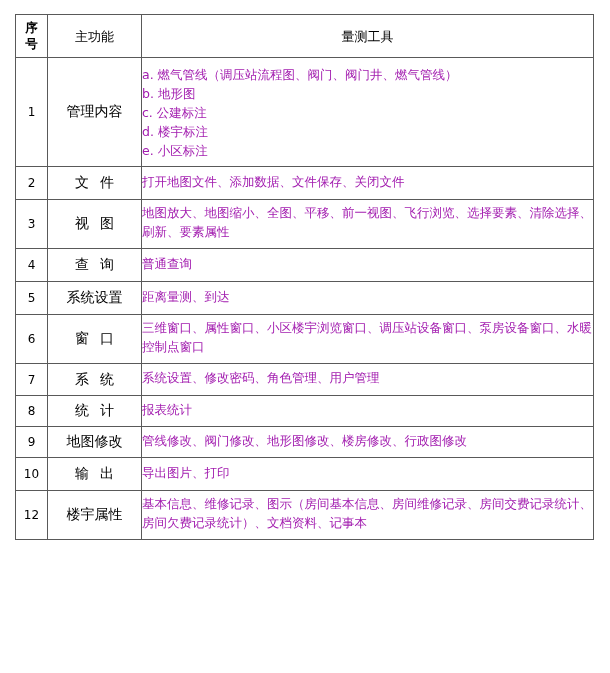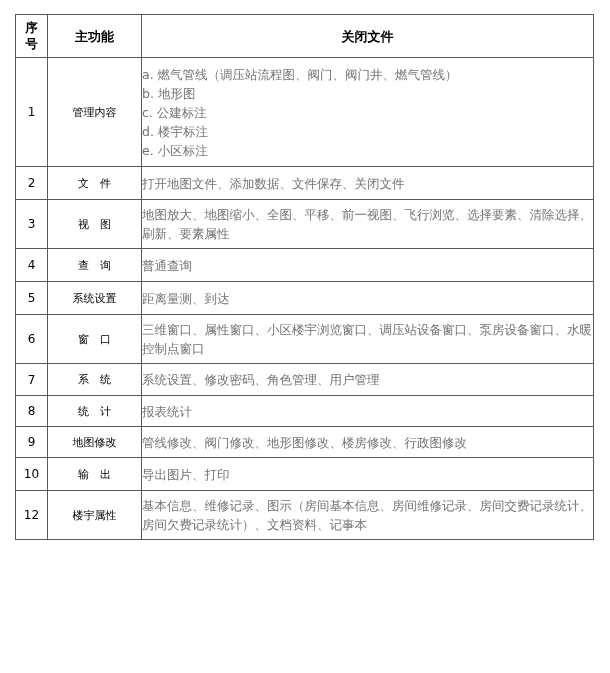--- a/index.html
+++ b/index.html
@@ -64,60 +64,61 @@
     display: block;
     font-size: 12.5px;
     line-height: 16px;
     font-weight: bold;
     letter-spacing: 0;
   }
   .hdr-main span,
   .hdr-sub span {
     display: block;
     font-size: 13px;
-    font-weight: bold;
+    font-weight: normal;
   }
 
   
   td.cell-no {
     text-align: center;
     font-size: 12px;
     font-family: "DejaVu Sans", "Liberation Sans", sans-serif;
     color: #000;
   }
 
   td.cell-main {
     text-align: center;
-    font-size: 11px;
+    font-size: 14px;
     color: #000;
     padding: 0 6px;
   }
   td.cell-main .mf {
     display: inline-block;
   }
   
   td.cell-main .mf.spaced {
     letter-spacing: 11px;
     padding-left: 11px;
   }
 
   td.cell-sub {
     text-align: left;
     font-size: 12.5px;
     line-height: 19px;
-    color: #737373;
+    color: #a21caf;
     padding: 3px 2px 3px 4px;
   }
   td.cell-sub .line {
     display: block;
     white-space: normal;
   }
   td.cell-sub .flow {
     display: block;
     word-break: break-all;
+    font-family: Liberation Mono, monospace;
   }
 
   
   tr.r1  td { height: 108px; }
   tr.r2  td { height: 32px; }
   tr.r3  td { height: 48px; }
   tr.r4  td { height: 32px; }
   tr.r5  td { height: 32px; }
   tr.r6  td { height: 48px; }
   tr.r7  td { height: 31px; }
@@ -143,21 +144,21 @@
       <thead>
         <tr>
           <th class="hdr-no">
             <span class="stack">序</span>
             <span class="stack">号</span>
           </th>
           <th class="hdr-main">
             <span>主功能</span>
           </th>
           <th class="hdr-sub">
-            <span>关闭文件</span>
+            <span>量测工具</span>
           </th>
         </tr>
       </thead>
       <tbody>
 
         <tr class="r1">
           <td class="cell-no">1</td>
           <td class="cell-main"><span class="mf">管理内容</span></td>
           <td class="cell-sub">
             <span class="line">a. 燃气管线（调压站流程图、阀门、阀门井、燃气管线）</span>

